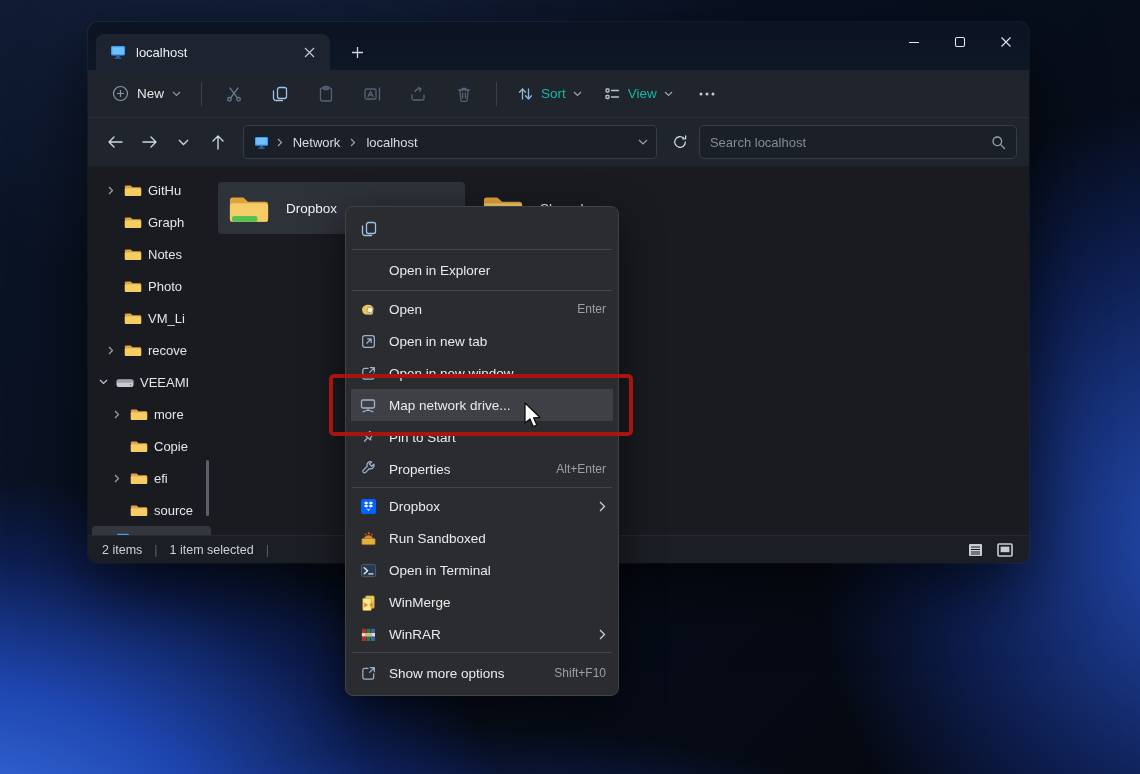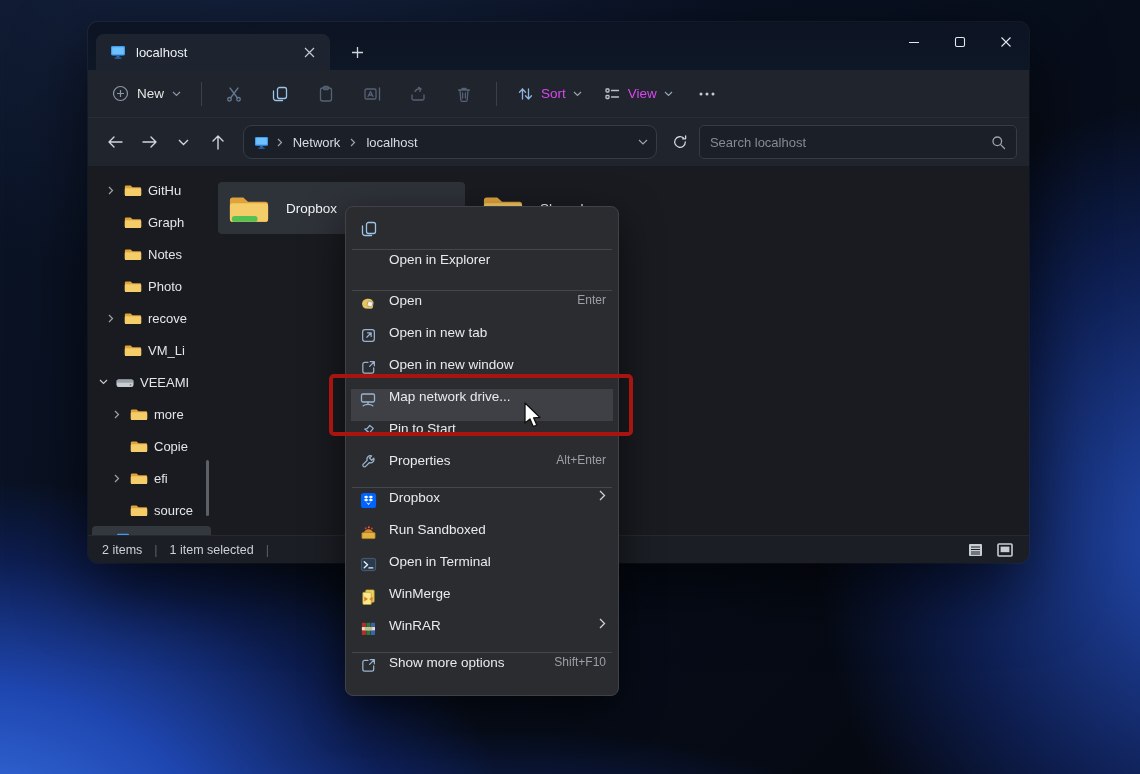--- a/index.html
+++ b/index.html
@@ -39,28 +39,28 @@
   .cap-btn { width:46px; height:40px; display:flex; align-items:center; justify-content:center; }
 
   
   .toolbar {
     height:48px; flex:none; background:#20252d; display:flex; align-items:center;
     padding:0 14px; gap:2px; border-bottom:1px solid rgba(255,255,255,.045);
   }
   .tb-new { display:flex; align-items:center; gap:8px; padding:0 10px; height:34px; border-radius:5px; color:#e5e5e5; font-size:13.5px; }
   .tb-sep { width:1px; height:24px; background:#3a414c; margin:0 8px; }
   .tb-ic { width:44px; height:34px; display:flex; align-items:center; justify-content:center; border-radius:5px; }
-  .tb-lblbtn { display:flex; align-items:center; gap:7px; padding:0 10px; height:34px; border-radius:5px; color:#d946ef; font-size:13.5px; }
+  .tb-lblbtn { display:flex; align-items:center; gap:7px; padding:0 10px; height:34px; border-radius:5px; color:#14b8a6; font-size:13.5px; }
 
   
   .addr-row { height:48px; flex:none; background:#20252d; display:flex; align-items:center; padding:0 12px; gap:4px; }
   .nav-btn { width:32px; height:32px; display:flex; align-items:center; justify-content:center; border-radius:5px; }
   .addr-box {
     margin-left:6px; width:438px; height:34px; background:#1b2028; border:1px solid #353c47;
-    border-radius:9px; display:flex; align-items:center; padding:0 8px 0 10px; gap:6px;
+    border-radius:4px; display:flex; align-items:center; padding:0 8px 0 10px; gap:6px;
   }
   .crumb { font-size:13px; color:#d7dce2; padding:0 2px; }
   .crumb-sep { color:#9aa2ad; font-size:11px; padding:0 2px; }
   .addr-box .spacer { flex:1; }
   .refresh-btn { width:32px; height:32px; display:flex; align-items:center; justify-content:center; margin-left:4px; }
   .search-box {
     margin-left:auto; width:336px; height:34px; background:#1b2028; border:1px solid #353c47;
     border-radius:5px; display:flex; align-items:center; padding:0 10px;
   }
   .search-box input {
@@ -94,21 +94,21 @@
 
   
   .ctx {
     position:absolute; left:345px; top:206px; width:274px; z-index:20;
     background:#2b2c30; border:1px solid #404248; border-radius:8px;
     box-shadow:0 14px 40px rgba(0,0,0,.6); padding:4px 0; color:#e9eaec; font-size:13.5px;
   }
   .ctx-iconrow { height:36px; display:flex; align-items:center; padding:0 8px; }
   .ctx-iconrow .qbtn { width:30px; height:28px; display:flex; align-items:center; justify-content:center; border-radius:4px; }
   .ctx-sep { height:1px; background:#46474c; margin:2px 6px; }
-  .mi { height:32px; display:flex; padding:0 12px; gap:11px; }
+  .mi { height:32px; display:flex; align-items:center; padding:0 12px; gap:11px; }
   .mi .ic { width:20px; height:20px; flex:none; display:flex; align-items:center; justify-content:center; }
   .mi .lbl { flex:1; white-space:nowrap; overflow:hidden; }
   .mi .sc { font-size:12px; color:#9b9fa7; }
   .mi.tall { height:36px; }
   .mi.noicon { padding-left:43px; }
   .mi.hover { background:#3e4046; margin:0 5px; padding:0 7px; border-radius:0; }
 
   
   .annotation { position:absolute; left:329px; top:374px; width:304px; height:62px; border:4px solid #a81410; border-radius:5px; z-index:40; pointer-events:none; }
   .cursor { position:absolute; left:523px; top:402px; z-index:50; pointer-events:none; }
@@ -343,38 +343,38 @@
       </div>
       <div class="side-row ind-a">
         <span class="chev"></span>
         <svg width="18" height="14" viewBox="0 0 44 34">
             <path d="M2 9 a3 3 0 0 1 3 -3 h11 l5 4.5 h18 a3 3 0 0 1 3 3 v15 a3 3 0 0 1 -3 3 H5 a3 3 0 0 1 -3 -3 z" fill="#e0a23c"></path>
             <rect x="2" y="13" width="40" height="18.5" rx="3" fill="#f4cc68"></rect>
           </svg>
         <span>Photo</span>
       </div>
       <div class="side-row ind-a">
+        <span class="chev"></span>
+        <svg width="18" height="14" viewBox="0 0 44 34">
+            <path d="M2 9 a3 3 0 0 1 3 -3 h11 l5 4.5 h18 a3 3 0 0 1 3 3 v15 a3 3 0 0 1 -3 3 H5 a3 3 0 0 1 -3 -3 z" fill="#e0a23c"></path>
+            <rect x="2" y="13" width="40" height="18.5" rx="3" fill="#f4cc68"></rect>
+          </svg>
+        <span>VM_Li</span>
+      </div>
+      <div class="side-row ind-a">
         <span class="chev">
             <svg width="6" height="9" viewBox="0 0 6 9">
               <path d="M1 1 l3.5 3.5 L1 8" stroke="#9aa2ad" stroke-width="1.2" fill="none"></path>
             </svg>
           </span>
         <svg width="18" height="14" viewBox="0 0 44 34">
             <path d="M2 9 a3 3 0 0 1 3 -3 h11 l5 4.5 h18 a3 3 0 0 1 3 3 v15 a3 3 0 0 1 -3 3 H5 a3 3 0 0 1 -3 -3 z" fill="#e0a23c"></path>
             <rect x="2" y="13" width="40" height="18.5" rx="3" fill="#f4cc68"></rect>
           </svg>
         <span>recove</span>
-      </div>
-      <div class="side-row ind-a">
-        <span class="chev"></span>
-        <svg width="18" height="14" viewBox="0 0 44 34">
-            <path d="M2 9 a3 3 0 0 1 3 -3 h11 l5 4.5 h18 a3 3 0 0 1 3 3 v15 a3 3 0 0 1 -3 3 H5 a3 3 0 0 1 -3 -3 z" fill="#e0a23c"></path>
-            <rect x="2" y="13" width="40" height="18.5" rx="3" fill="#f4cc68"></rect>
-          </svg>
-        <span>VM_Li</span>
       </div>
       <div class="side-row ind-root">
         <span class="chev">
             <svg width="9" height="6" viewBox="0 0 9 6">
               <path d="M1 1 l3.5 3.5 L8 1" stroke="#c3cad4" stroke-width="1.2" fill="none"></path>
             </svg>
           </span>
         <svg width="18" height="11" viewBox="0 0 18 11">
             <rect x="0.5" y="2.5" width="17" height="7.5" rx="2.2" fill="#c8ccd3"></rect>
             <rect x="0.5" y="2.5" width="17" height="3.2" rx="1.6" fill="#9ba1aa"></rect>

